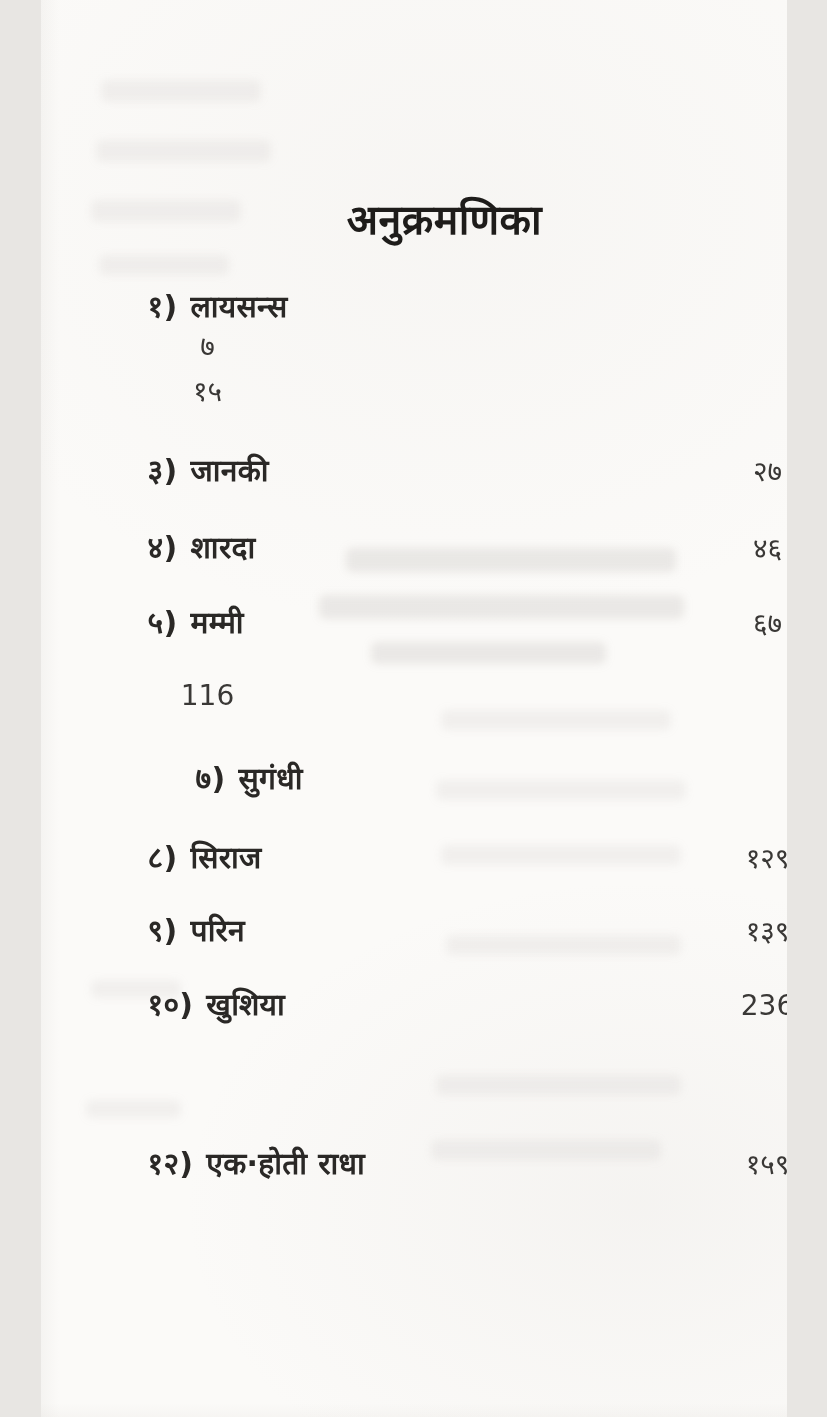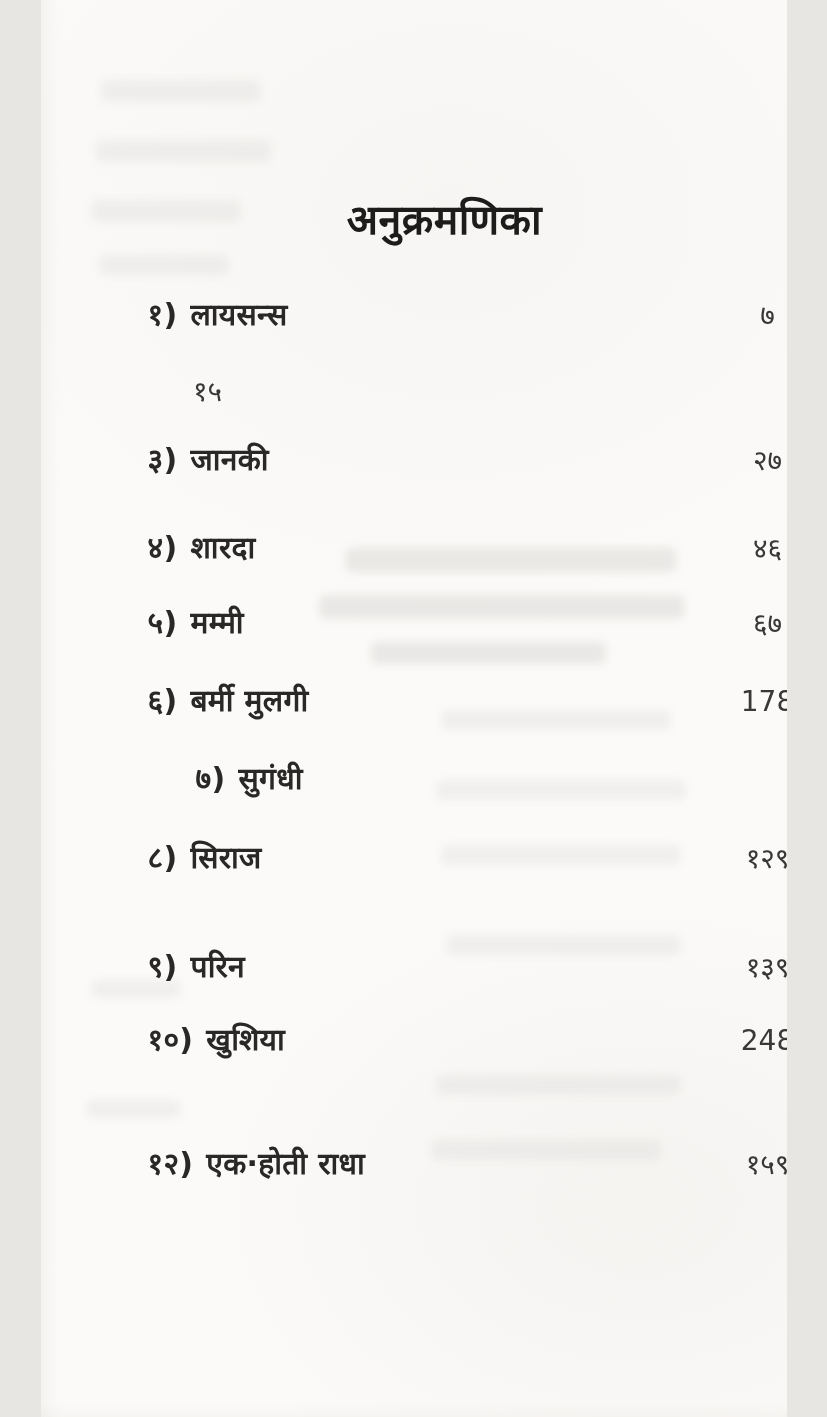--- a/index.html
+++ b/index.html
@@ -94,67 +94,66 @@
   <div class="smudge lighter" style="left:405px; top:935px;  width:235px; height:20px;"></div>
   <div class="smudge lighter" style="left:395px; top:1075px; width:245px; height:20px;"></div>
   <div class="smudge lighter" style="left:390px; top:1140px; width:230px; height:20px;"></div>
   <div class="smudge lighter" style="left:50px;  top:980px;  width:90px;  height:18px;"></div>
   <div class="smudge lighter" style="left:45px;  top:1100px; width:95px;  height:18px;"></div>
 
   <div class="page-title">अनुक्रमणिका</div>
 
   <div class="toc-list">
 
-    <div class="toc-row" style="top:293px;">
+    <div class="toc-row" style="top:285px;flex-direction:column;">
       <span class="entry-left"><span class="entry-num">१)</span><span class="entry-title">लायसन्स</span></span>
       <span class="entry-page">७</span>
     </div>
 
     <div class="toc-row" style="top:371px;">
       <span class="entry-page">१५</span>
     </div>
 
-    <div class="toc-row" style="top:438px;">
+    <div class="toc-row" style="top:449px;">
       <span class="entry-left"><span class="entry-num">३)</span><span class="entry-title">जानकी</span></span>
       <span class="entry-page">२७</span>
     </div>
 
     <div class="toc-row" style="top:526px;gap:42px;">
       <span class="entry-left"><span class="entry-num">४)</span><span class="entry-title">शारदा</span></span>
       <span class="entry-page">४६</span>
     </div>
 
     <div class="toc-row" style="top:601px;gap:12px;">
       <span class="entry-left"><span class="entry-num">५)</span><span class="entry-title">मम्मी</span></span>
       <span class="entry-page">६७</span>
     </div>
 
     <div class="toc-row" style="top:679px;">
-      <span class="entry-left"><span class="entry-num">६)</span><span class="entry-title">बर्मी मुलगी</span></span>
-      <span class="entry-page">178</span>
+      <span class="entry-page">116</span>
     </div>
 
     <div class="toc-row" style="top:757px;margin-left:48px;">
       <span class="entry-left"><span class="entry-num">७)</span><span class="entry-title">सुगंधी</span></span>
       <span class="entry-page">१११</span>
     </div>
 
     <div class="toc-row" style="top:836px;">
       <span class="entry-left"><span class="entry-num">८)</span><span class="entry-title">सिराज</span></span>
       <span class="entry-page">१२९</span>
     </div>
 
-    <div class="toc-row" style="top:945px;">
+    <div class="toc-row" style="top:909px;">
       <span class="entry-left"><span class="entry-num">९)</span><span class="entry-title">परिन</span></span>
       <span class="entry-page">१३९</span>
     </div>
 
-    <div class="toc-row" style="top:1018px;">
+    <div class="toc-row" style="top:983px;">
       <span class="entry-left"><span class="entry-num">१०)</span><span class="entry-title">खुशिया</span></span>
-      <span class="entry-page">248</span>
+      <span class="entry-page">236</span>
     </div>
 
 
     <div class="toc-row" style="top:1142px;">
       <span class="entry-left"><span class="entry-num">१२)</span><span class="entry-title">एक·होती राधा</span></span>
       <span class="entry-page">१५९</span>
     </div>
 
   </div>
 </div>

